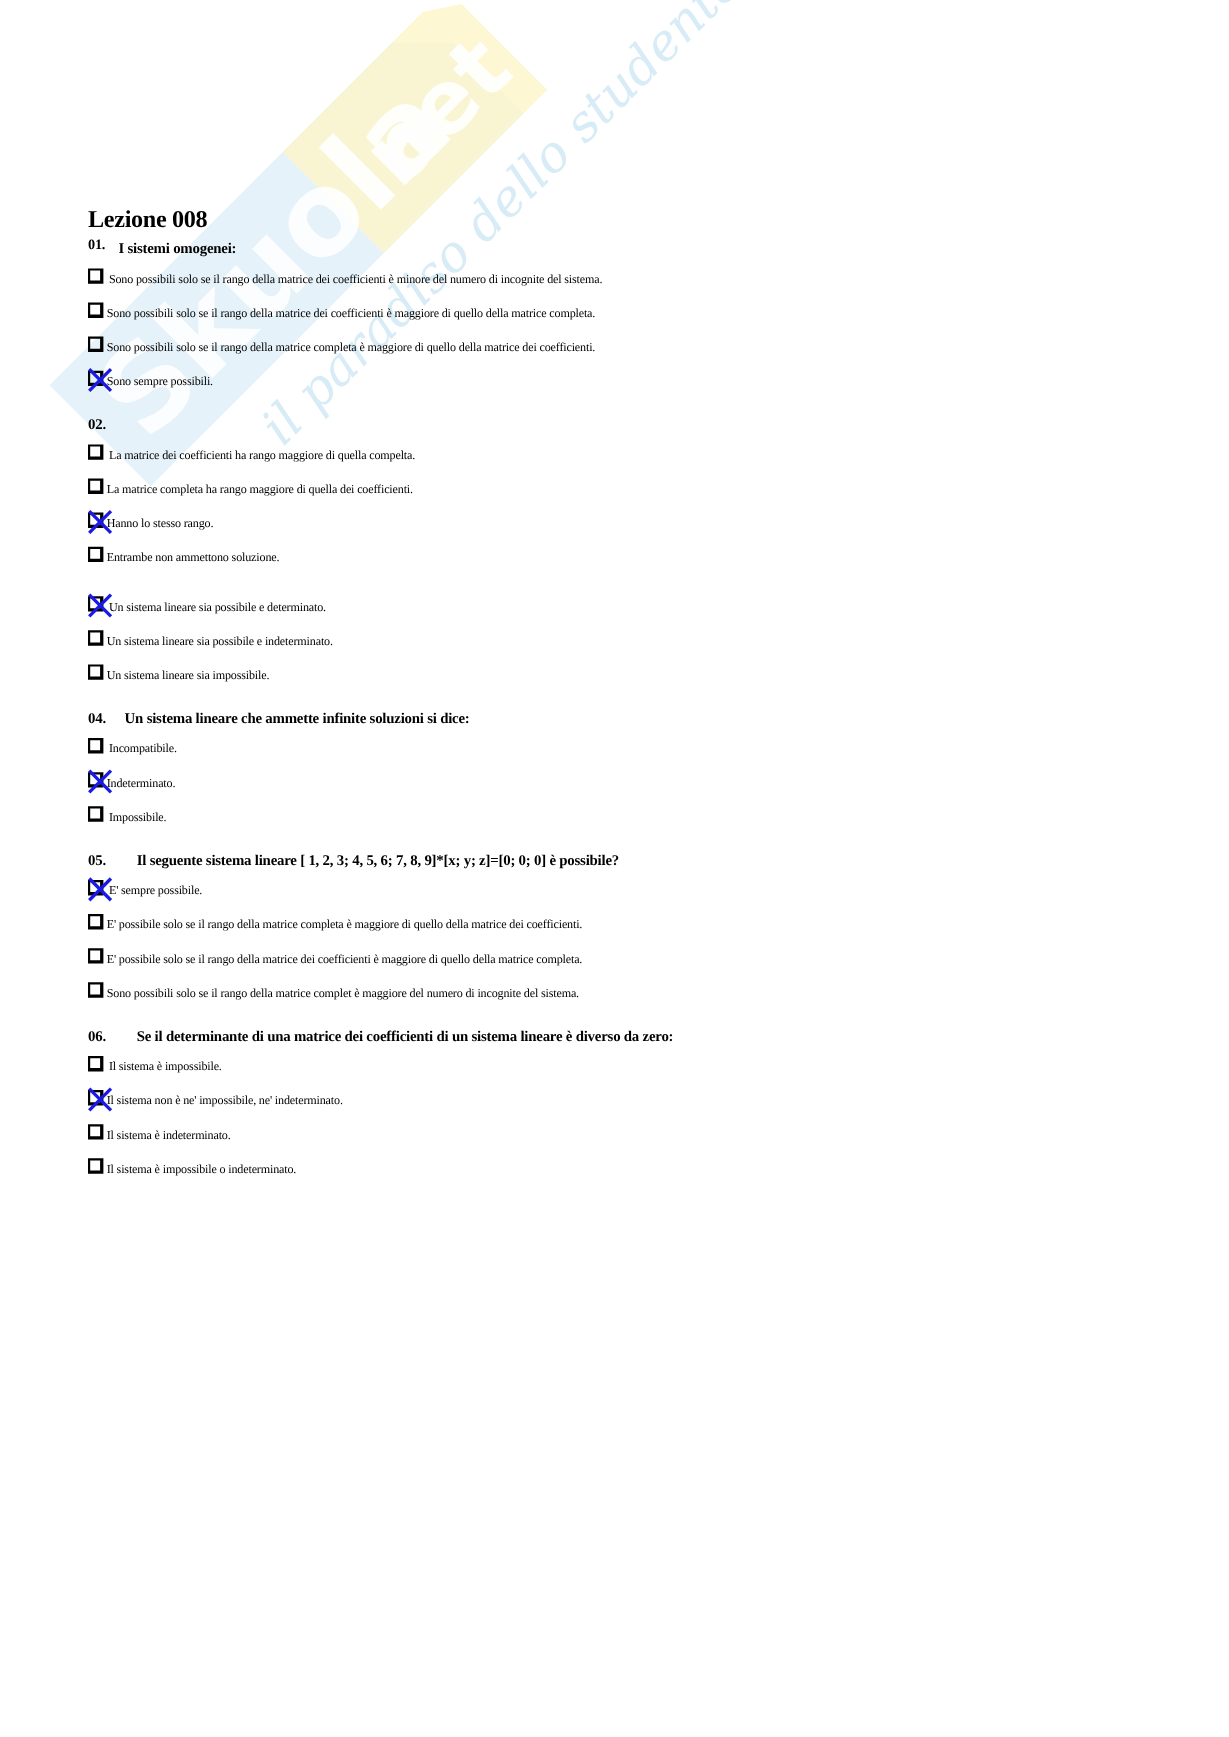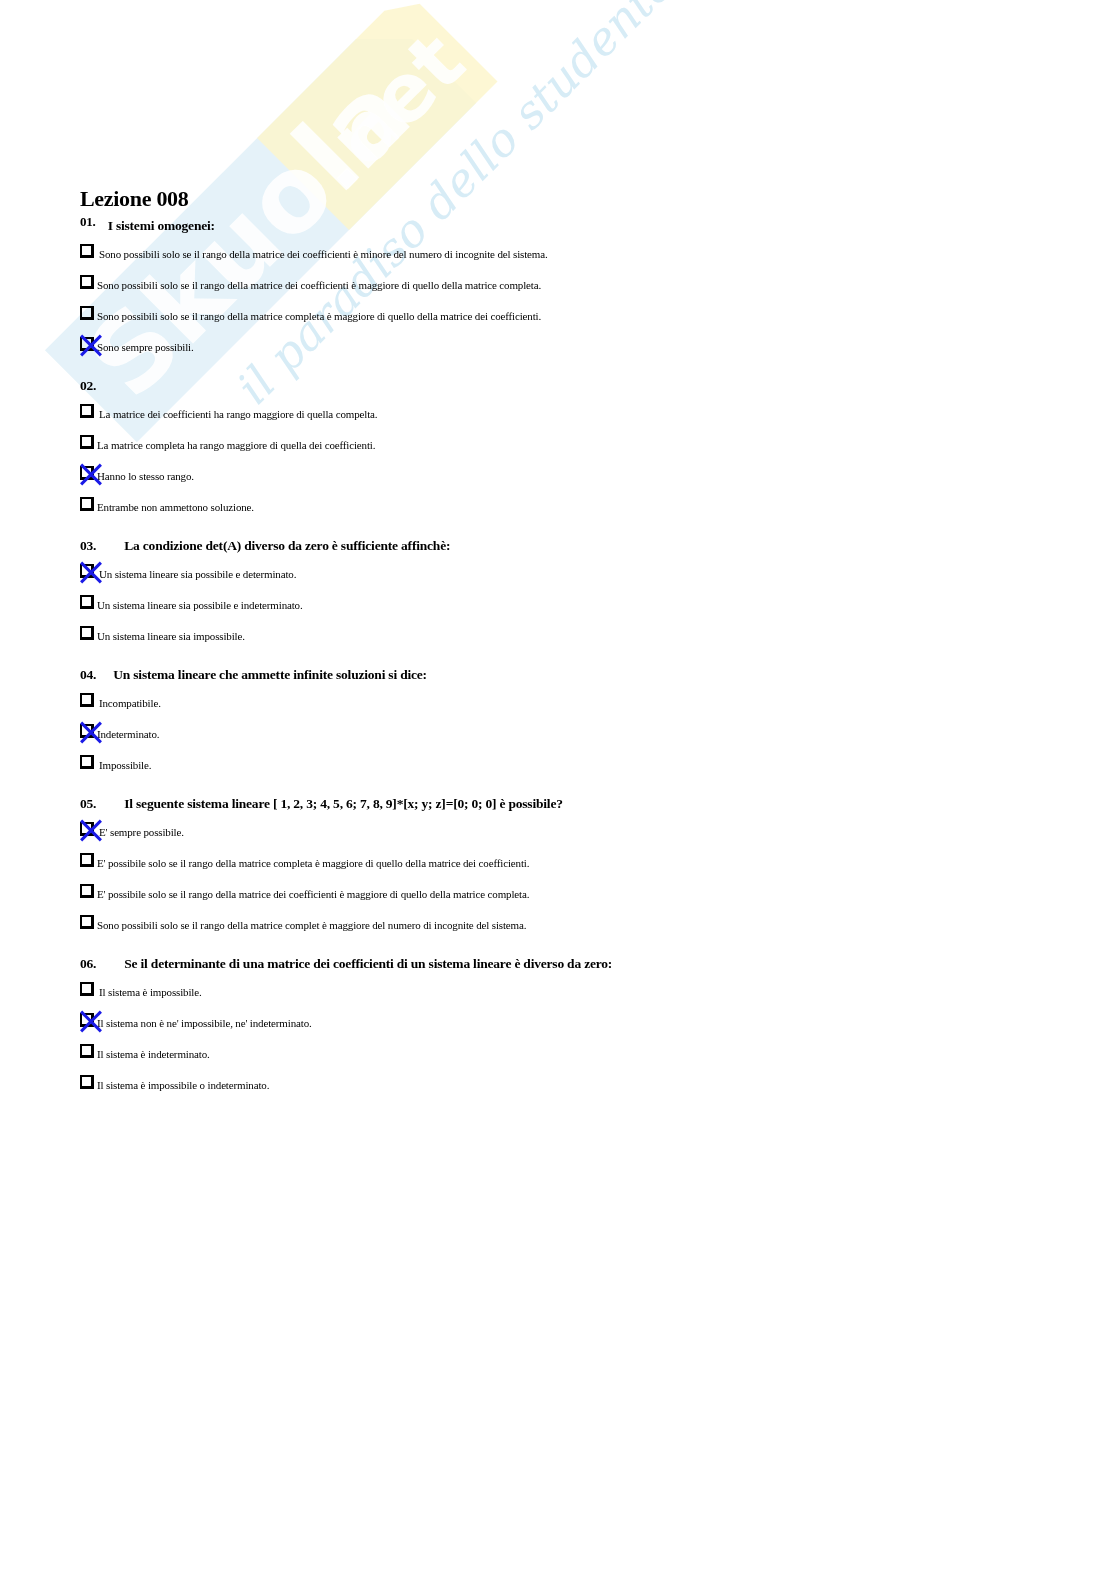--- a/index.html
+++ b/index.html
@@ -78,24 +78,20 @@
       <span class="box checked"></span>
       <span class="opt-text">Hanno lo stesso rango.</span>
     </div>
     <div class="option">
       <span class="box"></span>
       <span class="opt-text">Entrambe non ammettono soluzione.</span>
     </div>
   </div>
 
   <div class="question">
-    <div class="q-head">
-      <span class="q-num">03.</span>
-      <span>La condizione det(A) diverso da zero è sufficiente affinchè:</span>
-    </div>
     <div class="option">
       <span class="box checked"></span>
       <span class="opt-text gap">Un sistema lineare sia possibile e determinato.</span>
     </div>
     <div class="option">
       <span class="box"></span>
       <span class="opt-text">Un sistema lineare sia possibile e indeterminato.</span>
     </div>
     <div class="option">
       <span class="box"></span>

